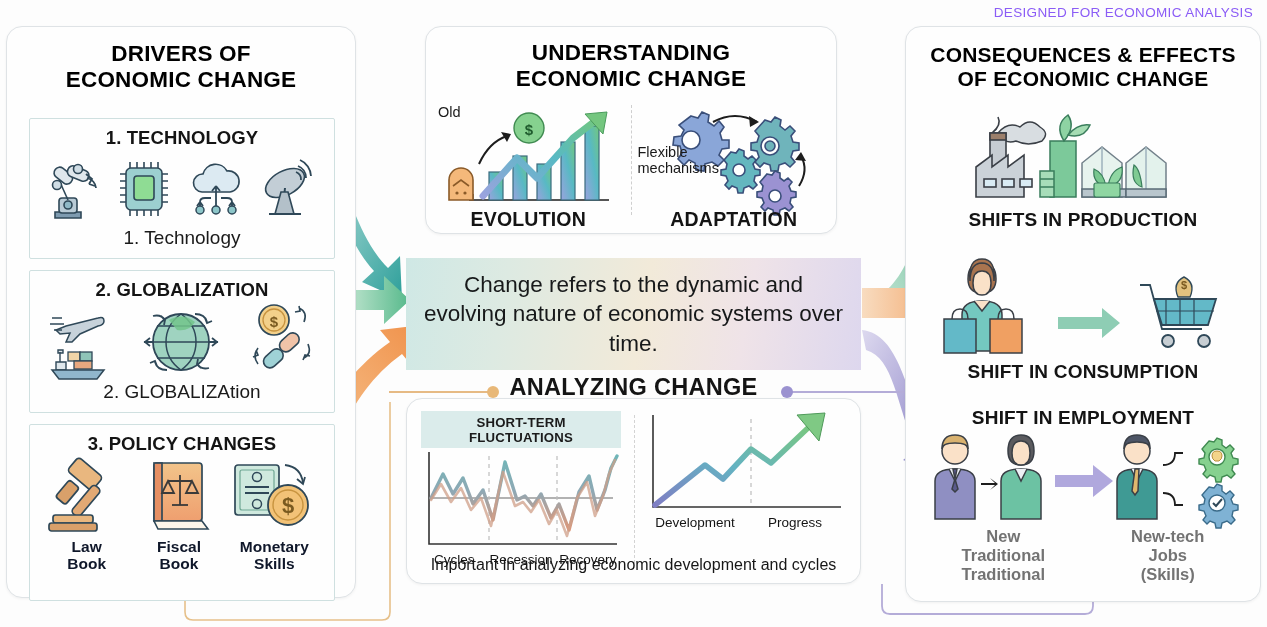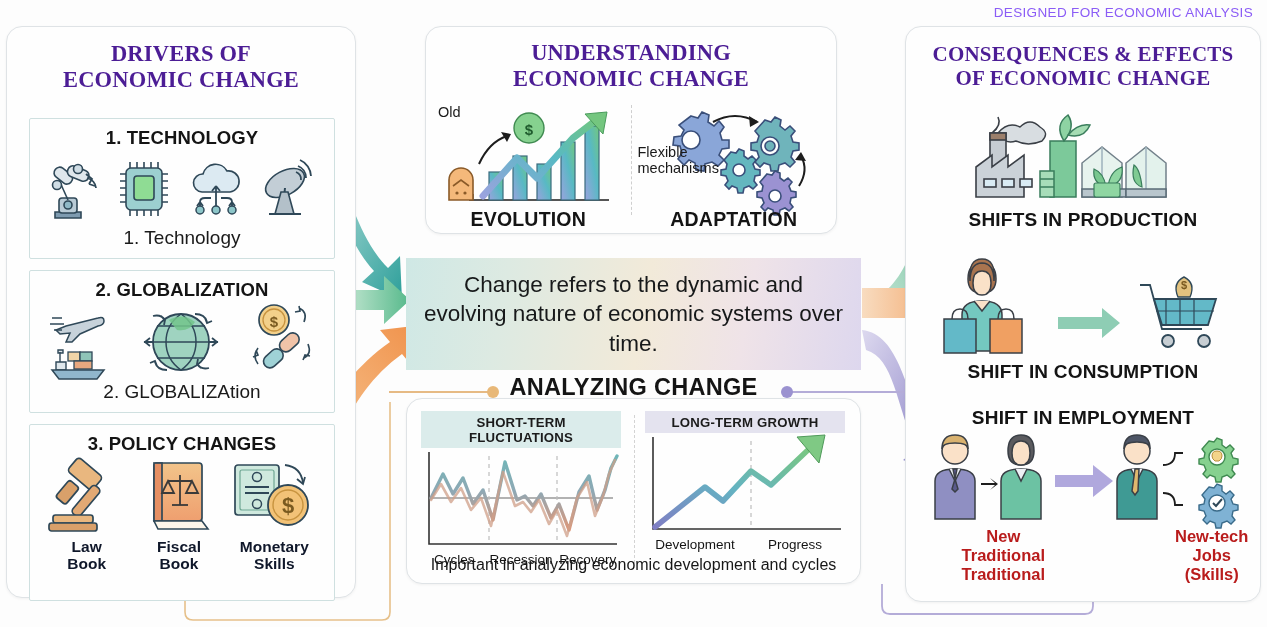--- a/index.html
+++ b/index.html
@@ -22,22 +22,22 @@
     position:absolute; background:#fefefe;
     border:1.4px solid #dfe3e6; border-radius:16px;
     box-shadow:0 1px 3px rgba(0,0,0,.05);
   }
   #panel-drivers { left:6px;  top:26px;  width:350px; height:572px; }
   #panel-under   { left:425px;top:26px;  width:412px; height:208px; }
   #panel-conseq  { left:905px;top:26px;  width:356px; height:576px; }
   #panel-analyze { left:406px;top:398px; width:455px; height:186px; }
 
   .panel-title {
-    text-align:center; font-weight:700; color:#4c1d95;
-    letter-spacing:.2px; line-height:1.14;font-family:Liberation Serif, serif;
+    text-align:center; font-weight:700; color:#000000;
+    letter-spacing:.2px; line-height:1.14;
   }
   #panel-drivers .panel-title { font-size:22.5px; margin-top:14px; }
   #panel-under   .panel-title { font-size:22.5px; margin-top:13px; }
   #panel-conseq  .panel-title { font-size:21px; margin-top:16px; }
 
   
   .card {
     position:absolute; left:22px; width:306px;
     border:1.3px solid #cfe0e0; border-radius:2px;
     background:#fefefe;
@@ -93,21 +93,21 @@
   .axis-caps span { flex:1; text-align:center; }
   #analyze-foot {
     position:absolute; left:0; bottom:9px; width:100%;
     text-align:center; font-size:16px; color:#171717;
   }
   .mini-vdiv { position:absolute; left:50%; top:16px; height:148px; border-left:1.3px dashed #d3d3d3; }
 
   
   .cons-row { position:absolute; width:100%; text-align:center; }
   .cons-label { font-size:19px; font-weight:700; color:#141414; letter-spacing:.2px; }
-  .emp-cap { font-size:16.5px; font-weight:700; color:#b91c1c; line-height:1.14;margin-left:44px; }
+  .emp-cap { font-size:16.5px; font-weight:700; color:#737373; line-height:1.14; }
 
   svg { display:block; overflow:visible; }
   .ov { position:absolute; left:0; top:0; width:1267px; height:627px; pointer-events:none; }
 </style>
 </head>
 <body>
 
 <div id="stage">
 
   <div class="tagline">DESIGNED FOR ECONOMIC ANALYSIS</div>
@@ -433,21 +433,20 @@
         <path d="M10 52 L20 36 L30 54 L40 40 L50 62 L60 50 L70 78 L82 24 L94 58 L102 54 L110 64 L118 52 L128 76 L136 62 L146 88 L156 50 L166 34 L174 68 L182 48 L188 26 L194 12" fill="none" stroke="#cf9f88" stroke-width="2.6" stroke-linejoin="round" stroke-linecap="round" opacity=".75"></path>
       </svg>
       <div class="axis-caps">
         <span>Cycles</span>
         <span>Recession</span>
         <span>Recovery</span>
       </div>
     </div>
 
     <div class="mini-chart-box" style="left:238px;">
-      <div class="chip lav">LONG-TERM GROWTH</div>
       <svg width="200" height="104" viewBox="0 0 200 104">
         <defs>
           <linearGradient id="growg" x1="0" y1="1" x2="1" y2="0">
             <stop offset="0%" stop-color="#7f7ec4"></stop>
               <stop offset="50%" stop-color="#64b3c2"></stop>
               <stop offset="100%" stop-color="#79c781"></stop>
           </linearGradient>
         </defs>
         <path d="M8 4 V96 H196" fill="none" stroke="#333" stroke-width="1.6"></path>
         <path d="M106 8 V96" stroke="#bdbdbd" stroke-width="1.2" stroke-dasharray="4 4"></path>

